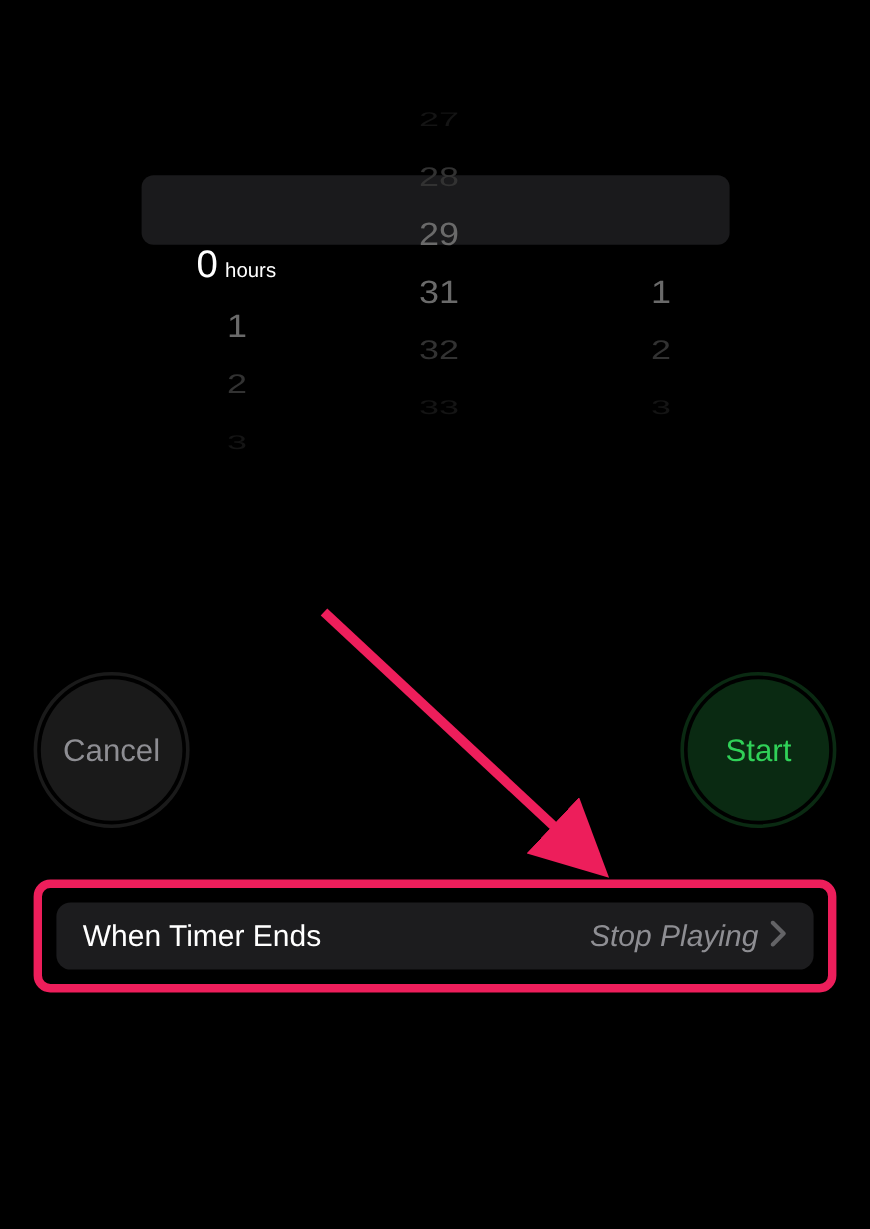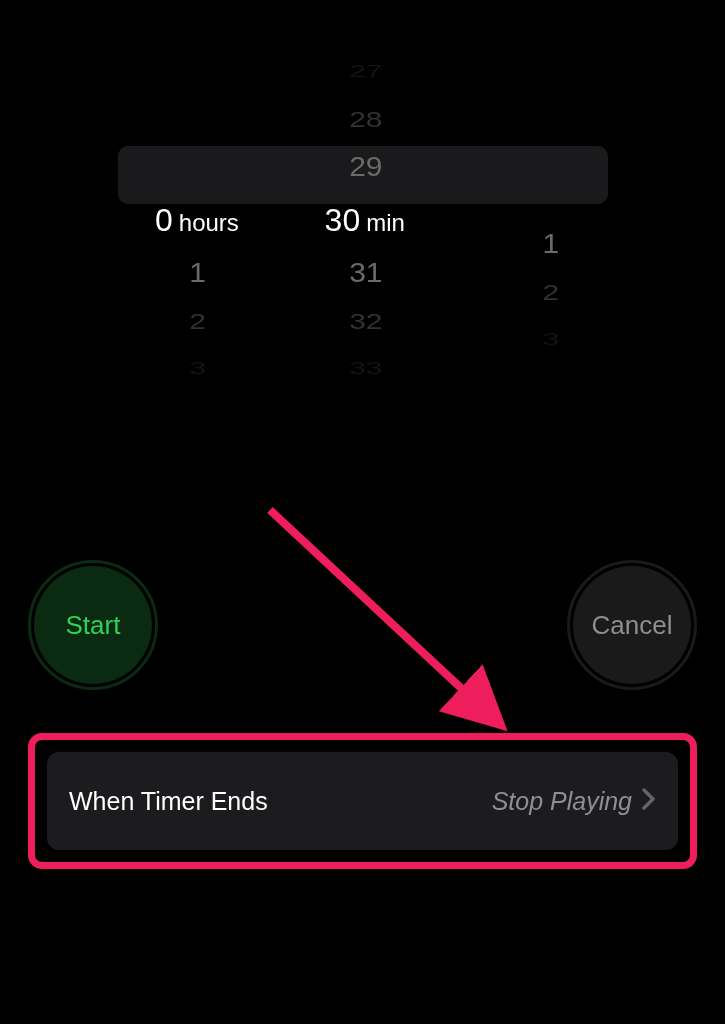--- a/index.html
+++ b/index.html
@@ -54,21 +54,21 @@
       text-align: center;
       position: relative;
       z-index: 1;
     }
     .picker-value {
       display: inline-block;
       width: 40px;
       text-align: right;
     }
     .picker-unit {
-      font-size: 24px;
+      font-size: 17px;
       color: #fff;
       font-weight: 500;
       margin-left: 6px;
     }
     .fade-3 { color: #141414; transform: scaleY(0.55); }
     .fade-2 { color: #323232; transform: scaleY(0.75); }
     .fade-1 { color: #6a6a6a; transform: scaleY(0.9); }
     .selected { color: #fff; font-size: 32px; height: 58px; line-height: 58px;}
     .selected .picker-value { font-weight: 300; }
 
@@ -113,21 +113,21 @@
       top: 733px;
       left: 28px;
       right: 28px;
       border: 7px solid #ed1e5b;
       border-radius: 14px;
       padding: 12px;
     }
     .timer-ends-row {
       background: #1c1c1e;
       border-radius: 12px;
-      height: 98px;
+      height: 56px;
       display: flex;
       align-items: center;
       justify-content: space-between;
       padding: 0 22px;
       cursor: pointer;
     }
     .timer-ends-label {
       color: #fff;
       font-size: 25px;
       font-weight: 400;
@@ -170,45 +170,42 @@
     </div>
     <div class="picker-item fade-1"><span class="picker-value">1</span></div>
     <div class="picker-item fade-2"><span class="picker-value">2</span></div>
     <div class="picker-item fade-3"><span class="picker-value">3</span></div>
   </div>
 
   <div class="picker-column">
     <div class="picker-item fade-3"><span class="picker-value">27</span></div>
     <div class="picker-item fade-2"><span class="picker-value">28</span></div>
     <div class="picker-item fade-1"><span class="picker-value">29</span></div>
-    <div class="picker-item selected">
-      <span class="picker-value">30</span><span class="picker-unit">min</span>
-    </div>
     <div class="picker-item fade-1"><span class="picker-value">31</span></div>
     <div class="picker-item fade-2"><span class="picker-value">32</span></div>
     <div class="picker-item fade-3"><span class="picker-value">33</span></div>
   </div>
 
   <div class="picker-column">
     <div class="picker-item fade-3"><span class="picker-value"></span></div>
     <div class="picker-item fade-2"><span class="picker-value"></span></div>
     <div class="picker-item fade-1"><span class="picker-value"></span></div>
     <div class="picker-item fade-1"><span class="picker-value">1</span></div>
     <div class="picker-item fade-2"><span class="picker-value">2</span></div>
     <div class="picker-item fade-3"><span class="picker-value">3</span></div>
   </div>
 
 </div>
 
 <div class="buttons-row">
+  <div class="round-btn-outer cancel-outer">
+    <div class="round-btn-inner cancel-inner">Cancel</div>
+  </div>
   <div class="round-btn-outer start-outer">
     <div class="round-btn-inner start-inner">Start</div>
-  </div>
-  <div class="round-btn-outer cancel-outer">
-    <div class="round-btn-inner cancel-inner">Cancel</div>
   </div>
 </div>
 
 <div class="annotation-box">
   <div class="timer-ends-row">
     <span class="timer-ends-label">When Timer Ends</span>
     <span class="timer-ends-value-wrap">
       <span class="timer-ends-value">Stop Playing</span>
       <span class="chevron">
         <svg width="14" height="22" viewBox="0 0 14 22" fill="none">

